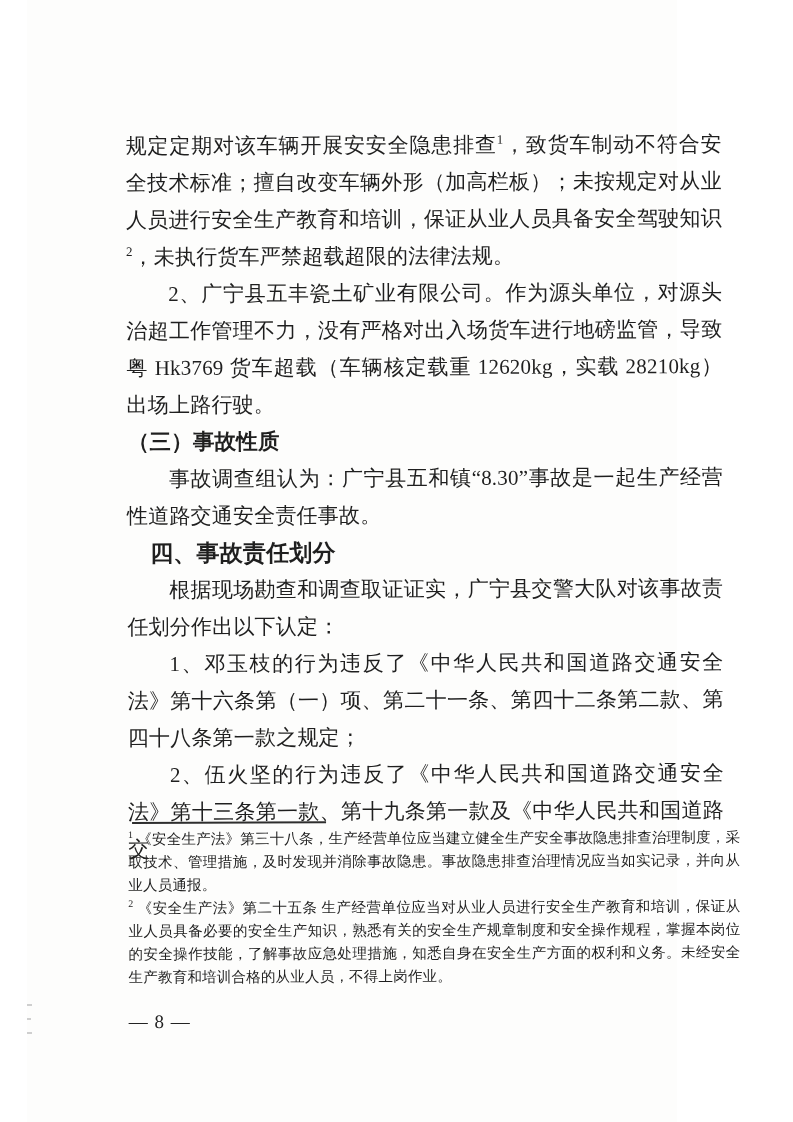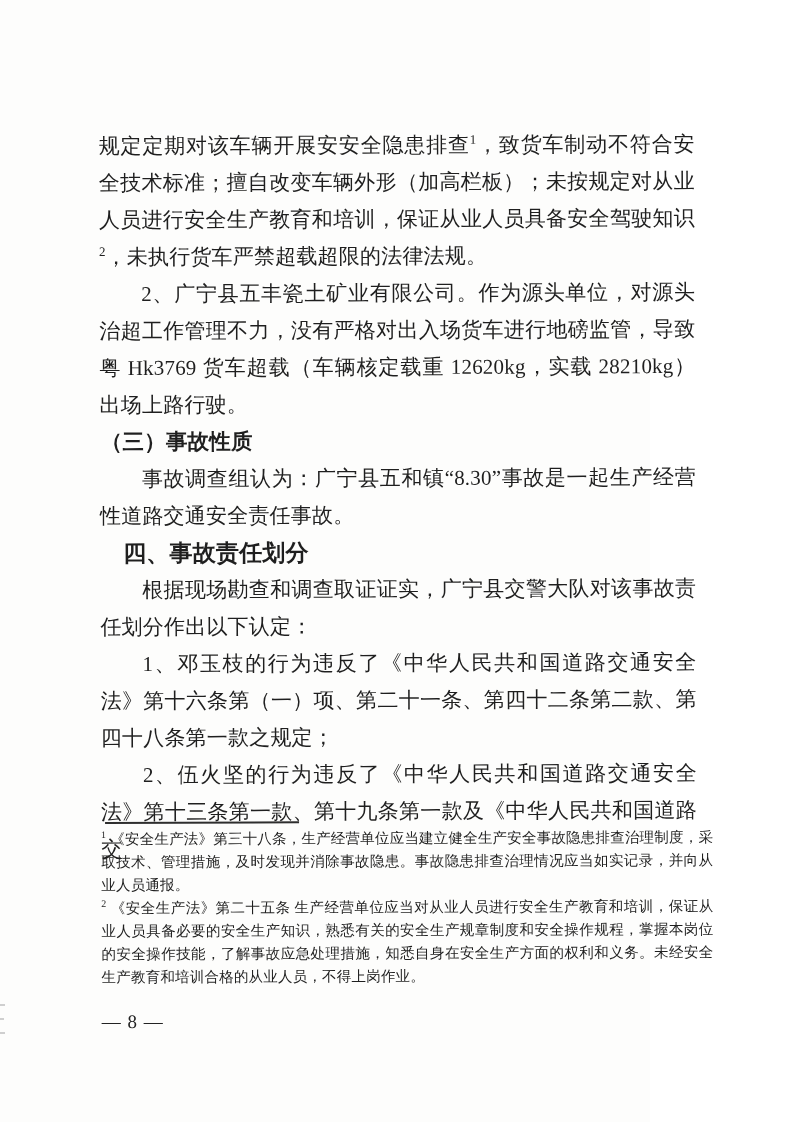--- a/index.html
+++ b/index.html
@@ -7,20 +7,21 @@
     width: 793px; height: 1122px;
     background: #ffffff;
     font-family: "Liberation Serif", "DejaVu Serif", serif;
     overflow: hidden;
   }
   .page {
     position: relative;
     width: 650px; height: 1122px;
     background: #fdfdfc;
     color: #1f1f1f;
+    margin-left: 27px;
   }
   .content {
     position: absolute; inset: 0;
     transform: rotate(-0.2deg);
     transform-origin: 400px 520px;
   }
   .body-text {
     position: absolute;
     left: 100px; top: 127px; width: 596px;
     font-size: 21px; line-height: 37px;

